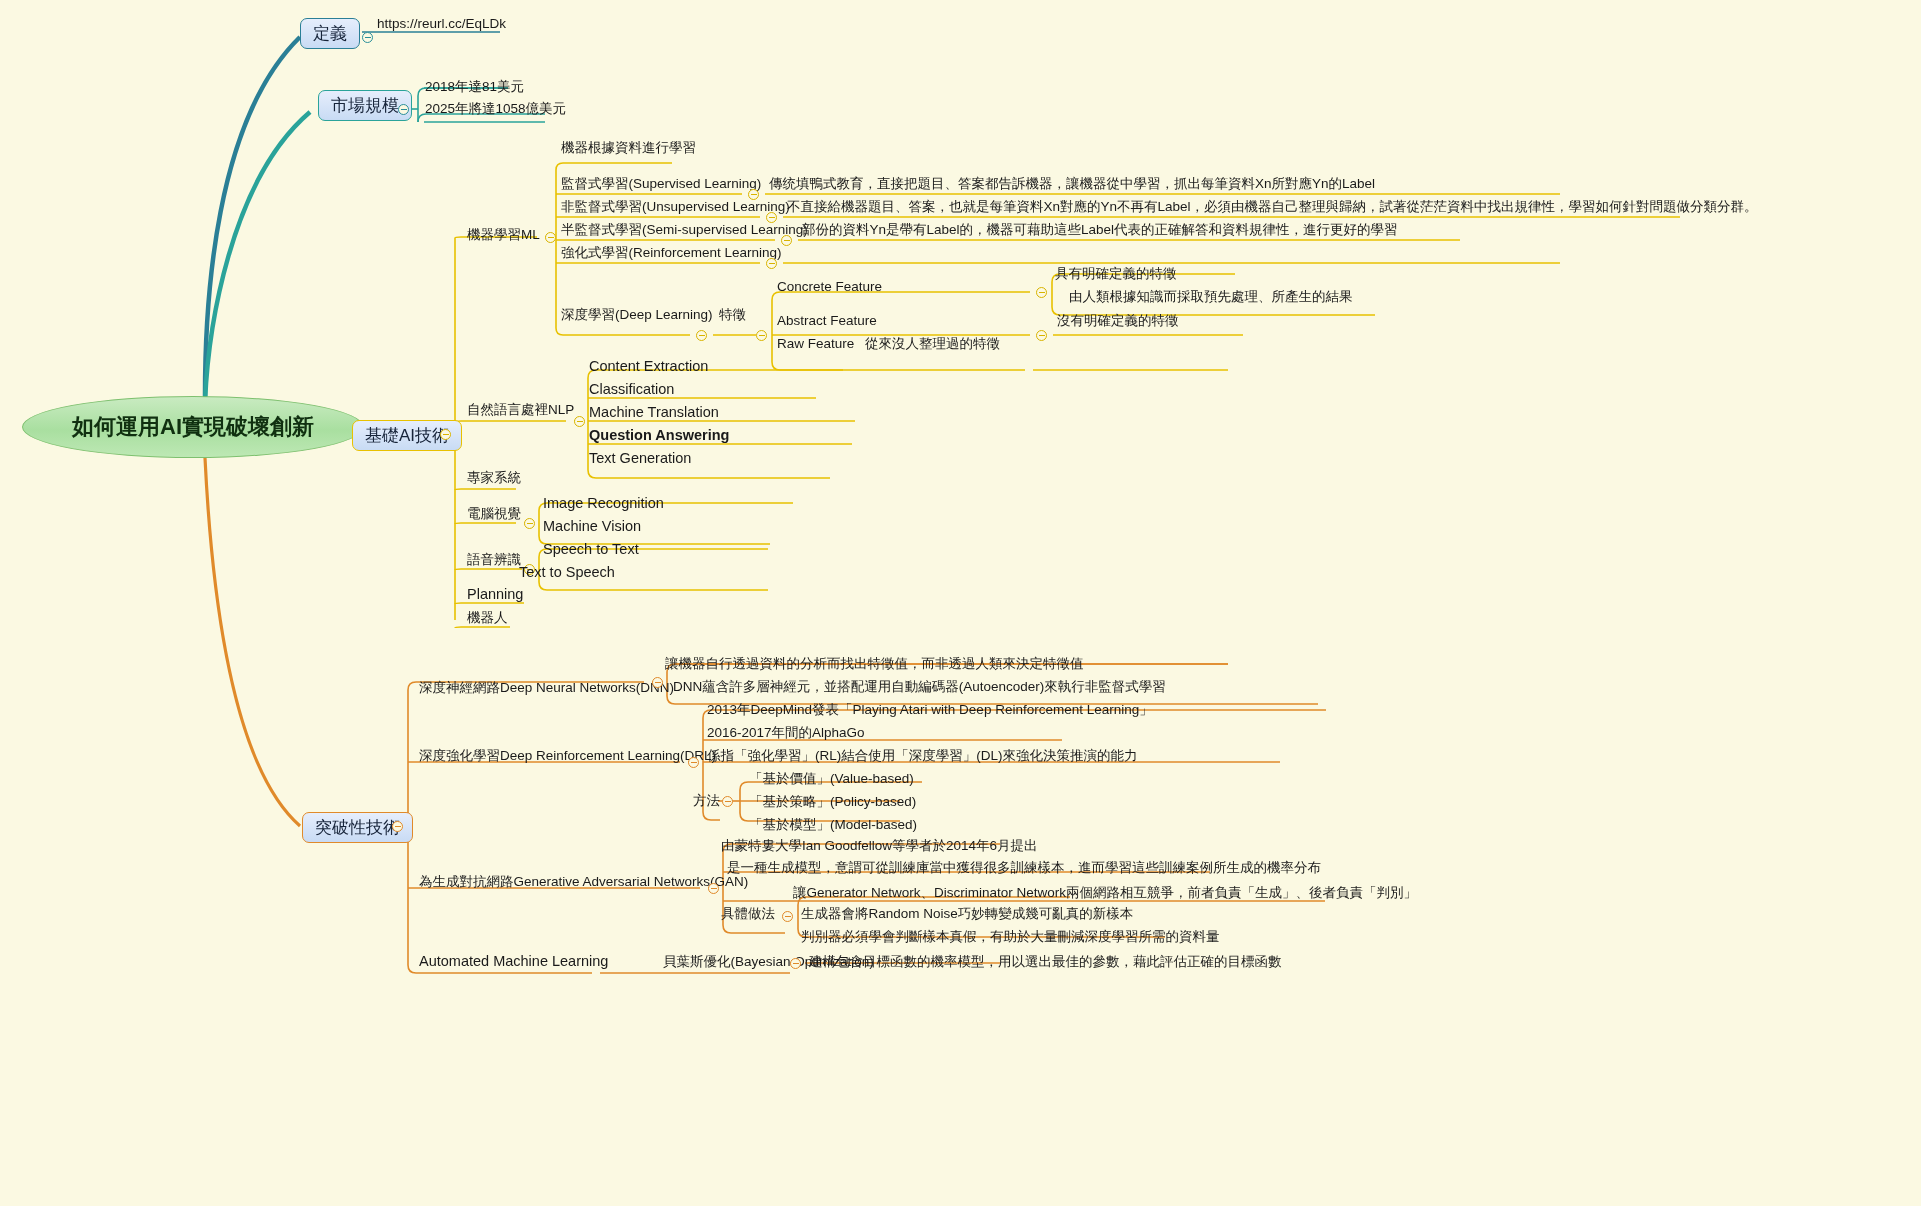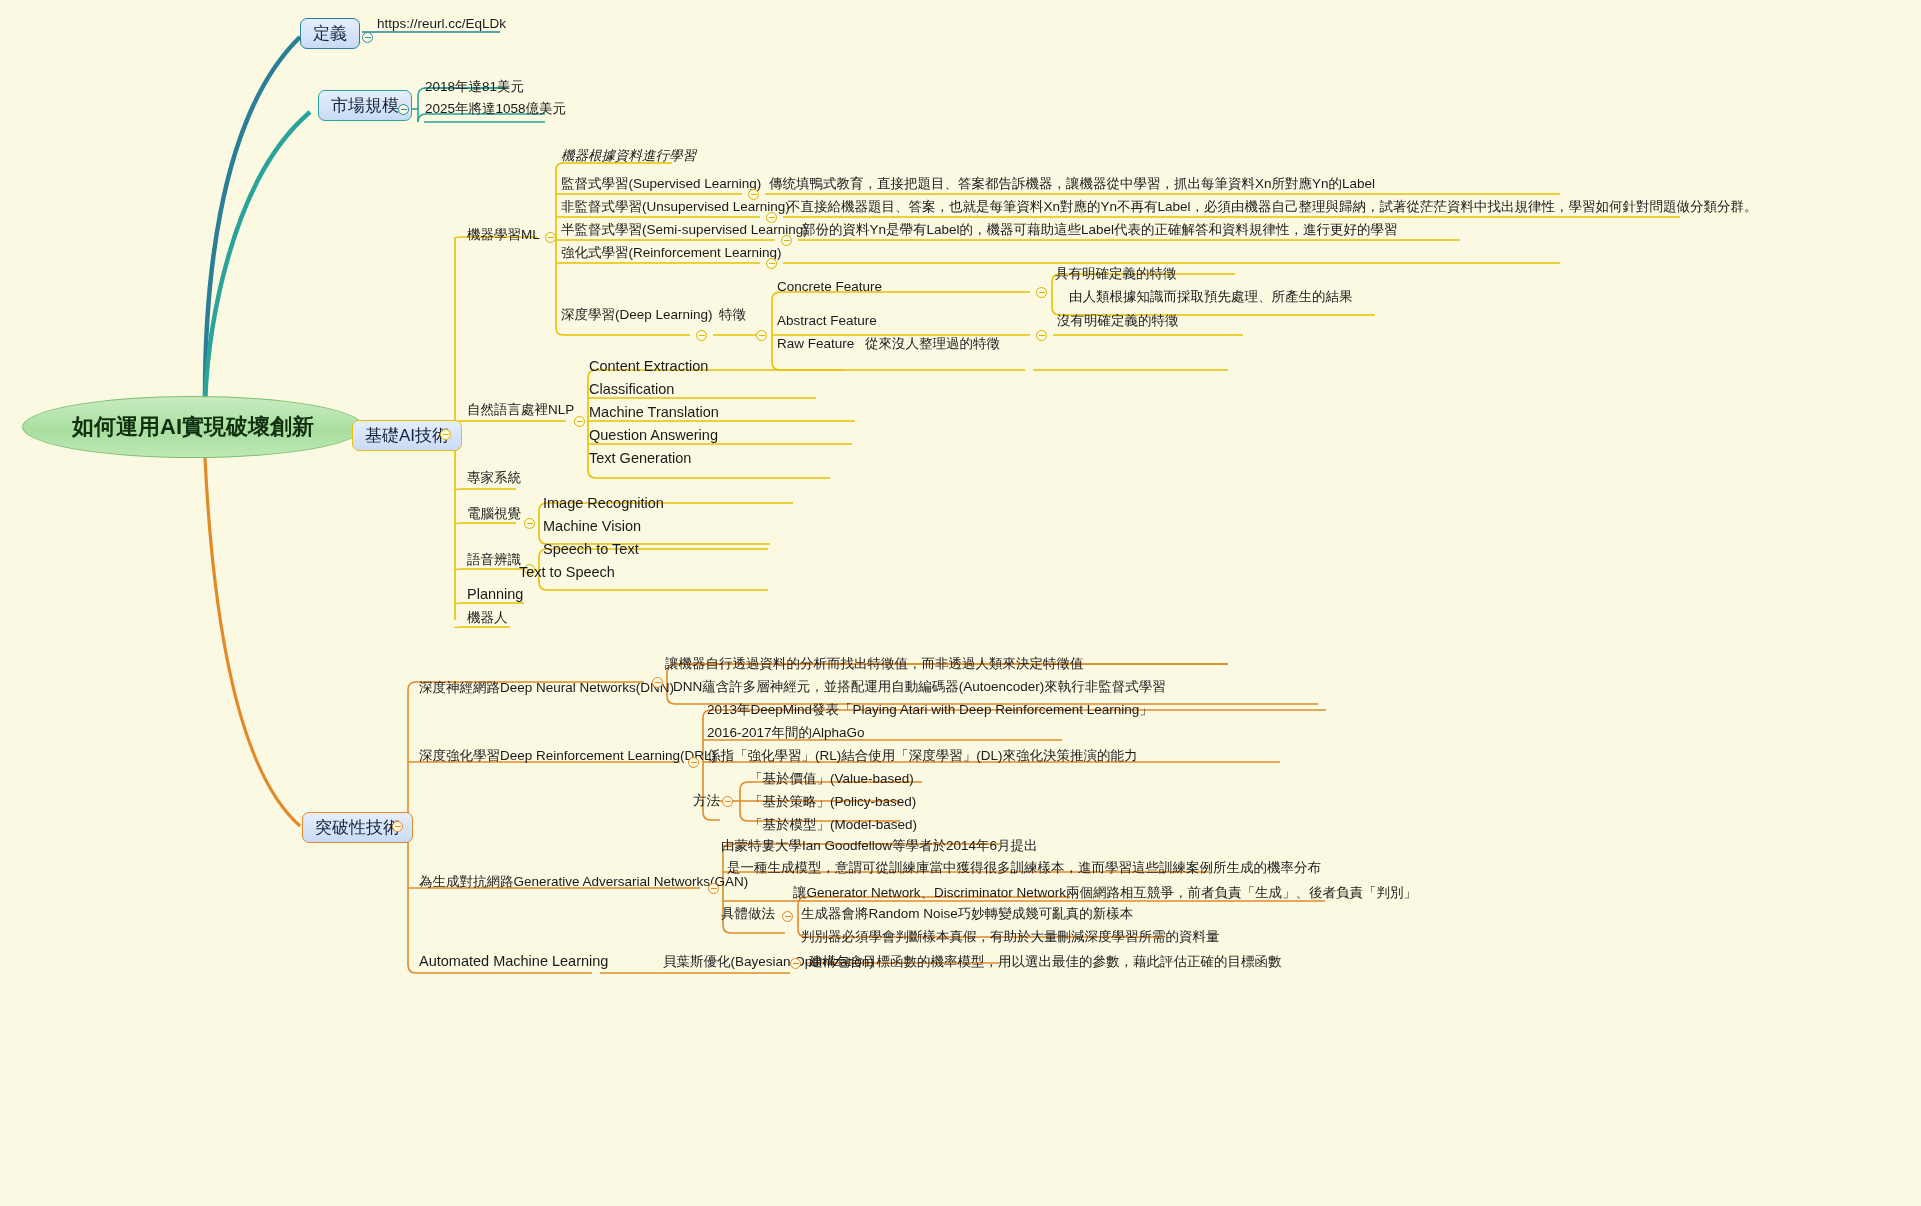--- a/index.html
+++ b/index.html
@@ -204,21 +204,21 @@
   <div class="toggle t-teal" style="left:398px;top:104px;"></div>
   <div class="node leaf" style="left:422px;top:79px;">2018年達81美元</div>
   <div class="node leaf" style="left:422px;top:101px;">2025年將達1058億美元</div>
 
   <div class="node l1 yel" style="left:352px;top:420px;">基礎AI技術</div>
   <div class="toggle t-yel" style="left:440px;top:429px;"></div>
 
   <div class="node leaf" style="left:464px;top:227px;">機器學習ML</div>
   <div class="toggle t-yel" style="left:545px;top:232px;"></div>
 
-  <div class="node leaf" style="left:558px;top:148px;font-style:italic;">機器根據資料進行學習</div>
+  <div class="node leaf" style="left:558px;top:140px;">機器根據資料進行學習</div>
 
   <div class="node leaf" style="left:558px;top:176px;">監督式學習(Supervised Learning)</div>
   <div class="toggle t-yel" style="left:748px;top:189px;"></div>
   <div class="node leaf" style="left:766px;top:176px;">傳统填鴨式教育，直接把題目、答案都告訴機器，讓機器從中學習，抓出每筆資料Xn所對應Yn的Label</div>
 
   <div class="node leaf" style="left:558px;top:199px;">非監督式學習(Unsupervised Learning)</div>
   <div class="toggle t-yel" style="left:766px;top:212px;"></div>
   <div class="node leaf" style="left:784px;top:199px;">不直接給機器題目、答案，也就是每筆資料Xn對應的Yn不再有Label，必須由機器自己整理與歸納，試著從茫茫資料中找出規律性，學習如何針對問題做分類分群。</div>
 
   <div class="node leaf" style="left:558px;top:222px;text-align:center;">半監督式學習(Semi-supervised Learning)</div>
@@ -243,21 +243,21 @@
   <div class="node leaf" style="left:1054px;top:313px;">沒有明確定義的特徵</div>
 
   <div class="node leaf" style="left:774px;top:336px;">Raw Feature</div>
   <div class="node leaf" style="left:862px;top:336px;">從來沒人整理過的特徵</div>
 
   <div class="node leaf" style="left:464px;top:402px;">自然語言處裡NLP</div>
   <div class="toggle t-yel" style="left:574px;top:416px;"></div>
   <div class="node leaf big" style="left:586px;top:358px;">Content Extraction</div>
   <div class="node leaf big" style="left:586px;top:381px;">Classification</div>
   <div class="node leaf big" style="left:586px;top:404px;">Machine Translation</div>
-  <div class="node leaf big" style="left:586px;top:427px;">Question Answering</div>
+  <div class="node leaf big" style="left:586px;top:427px;font-weight:bold;">Question Answering</div>
   <div class="node leaf big" style="left:586px;top:450px;">Text Generation</div>
 
   <div class="node leaf" style="left:464px;top:470px;">專家系統</div>
 
   <div class="node leaf" style="left:464px;top:506px;">電腦視覺</div>
   <div class="toggle t-yel" style="left:524px;top:518px;"></div>
   <div class="node leaf big" style="left:540px;top:495px;">Image Recognition</div>
   <div class="node leaf big" style="left:540px;top:518px;">Machine Vision</div>
 
   <div class="node leaf" style="left:464px;top:552px;">語音辨識</div>

